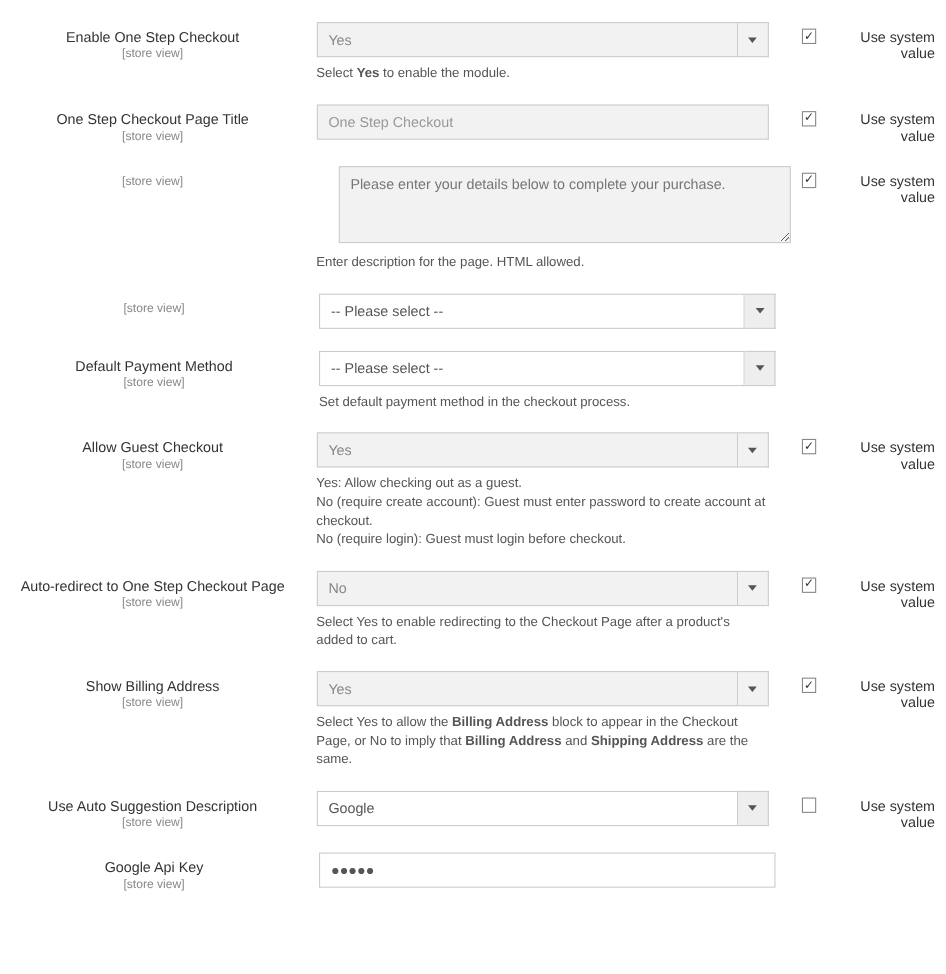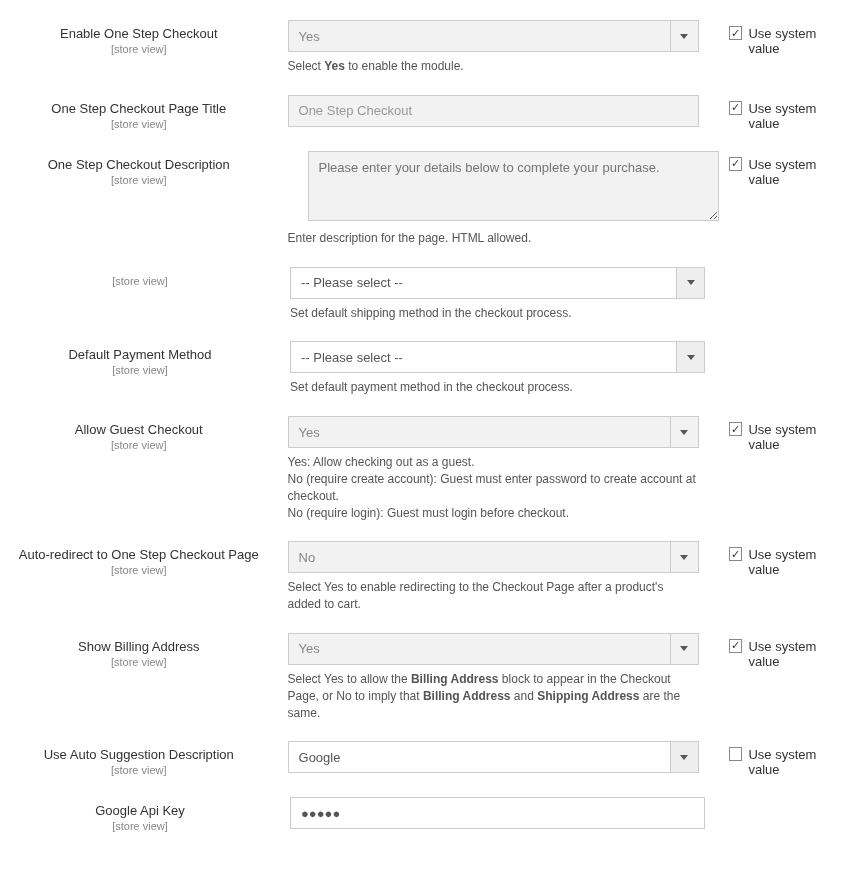--- a/index.html
+++ b/index.html
@@ -100,20 +100,21 @@
     font-size: 12px;
     color: #555;
     margin-top: 6px;
     line-height: 1.4;
   }
   .syscol {
     padding-left: 30px;
     padding-top: 6px;
     display: flex;
     align-items: flex-start;
+    text-align: right;
   }
   .chk {
     width: 14px;
     height: 14px;
     border: 1px solid #888;
     display: inline-flex;
     align-items: center;
     justify-content: center;
     margin-right: 6px;
     vertical-align: middle;
@@ -172,21 +173,20 @@
     <input class="text-input disabled" disabled="" placeholder="One Step Checkout" style="">
   </div>
   <div class="syscol">
     <span class="chk checked"></span>
     <span class="syslabel">Use system value</span>
   </div>
 </div>
 
 <div class="row">
   <div class="label-col">
-    <div class="label-text">One Step Checkout Description</div>
     <div class="scope">[store view]</div>
   </div>
   <div class="field-col">
     <textarea class="textarea" disabled="" placeholder="Please enter your details below to complete your purchase." style=""></textarea>
     <div class="note">Enter description for the page. HTML allowed.</div>
   </div>
   <div class="syscol">
     <span class="chk checked"></span>
     <span class="syslabel">Use system value</span>
   </div>
@@ -196,21 +196,20 @@
   <div class="label-col">
     <div class="scope">[store view]</div>
   </div>
   <div class="field-col">
     <div class="select-wrap">
       <div class="select-box">-- Please select --</div>
       <div class="select-arrow">
           <div class="caret-down"></div>
         </div>
     </div>
-    <div class="note">Set default shipping method in the checkout process.</div>
   </div>
   <div class="syscol"></div>
 </div>
 
 <div class="row">
   <div class="label-col">
     <div class="label-text">Default Payment Method</div>
     <div class="scope">[store view]</div>
   </div>
   <div class="field-col">

